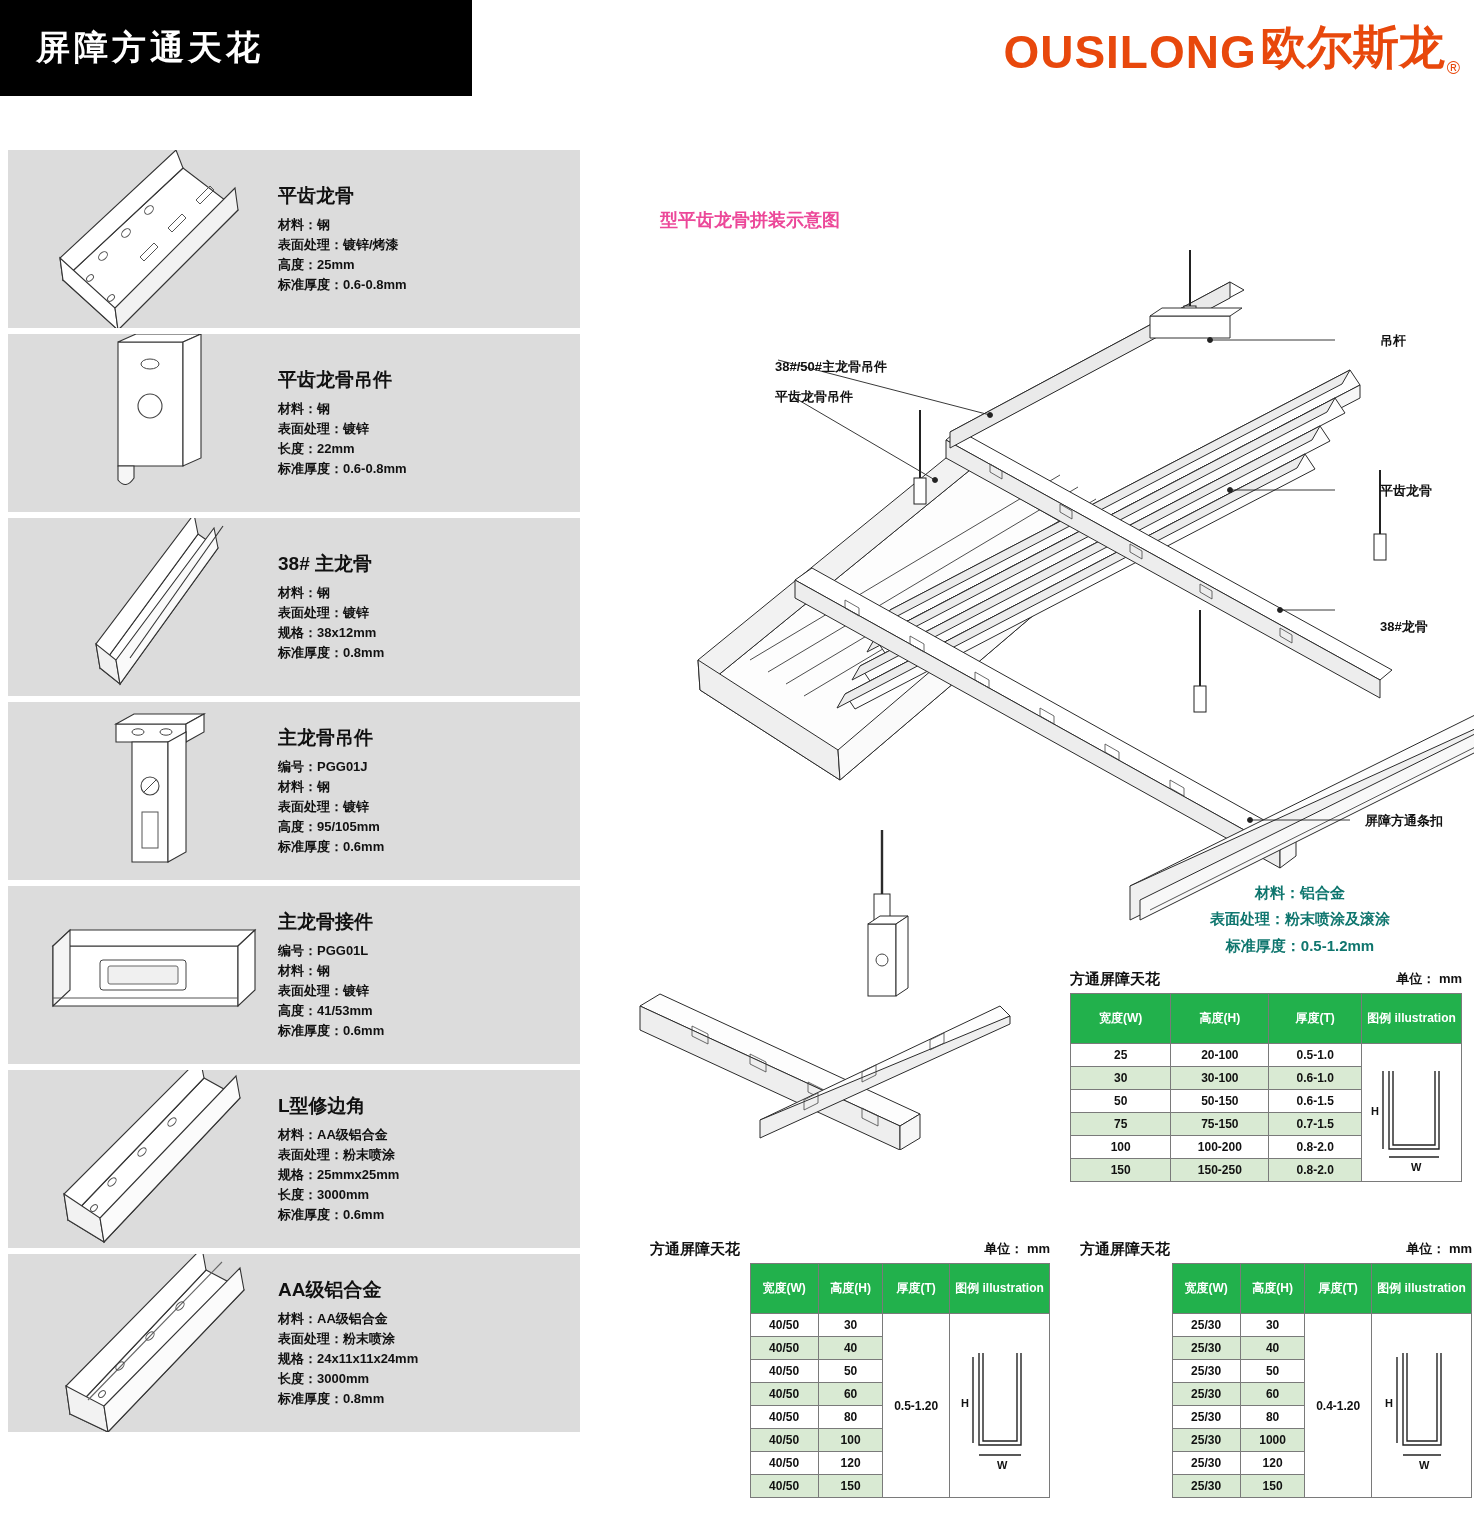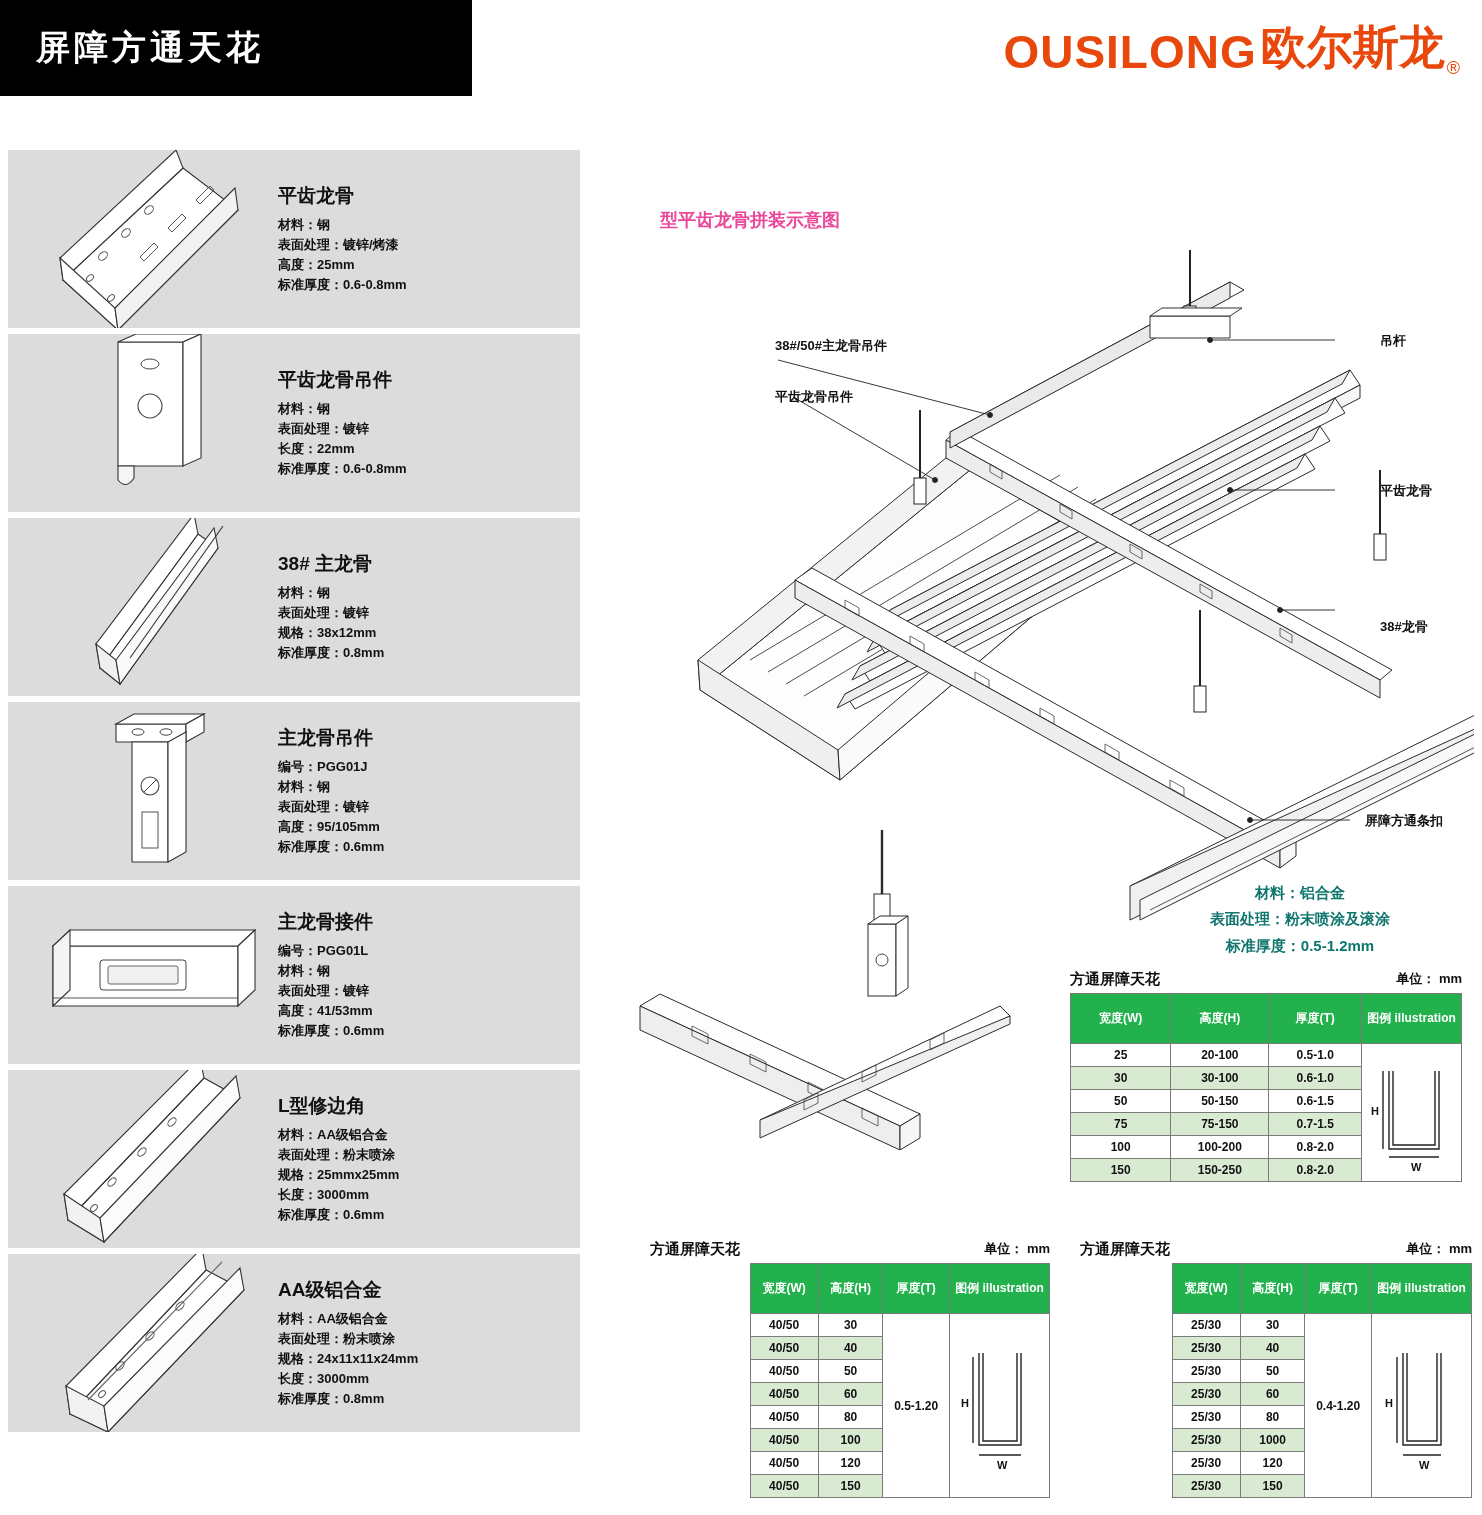--- a/index.html
+++ b/index.html
@@ -427,21 +427,21 @@
         <circle cx="400" cy="195" r="2.5" fill="#222"></circle>
         <line x1="205" y1="178" x2="345" y2="260"></line>
         <circle cx="345" cy="260" r="2.5" fill="#222"></circle>
         <line x1="760" y1="600" x2="660" y2="600"></line>
         <circle cx="660" cy="600" r="2.5" fill="#222"></circle>
       </g>
     </g>
   </svg>
 
   <div class="callout" style="left:790px; top:182px;">吊杆</div>
-  <div class="callout" style="left:185px; top:187px;">38#/50#主龙骨吊件</div>
+  <div class="callout" style="left:185px; top:208px;">38#/50#主龙骨吊件</div>
   <div class="callout" style="left:185px; top:238px;">平齿龙骨吊件</div>
   <div class="callout" style="left:790px; top:332px;">平齿龙骨</div>
   <div class="callout" style="left:790px; top:468px;">38#龙骨</div>
   <div class="callout" style="left:775px; top:662px;">屏障方通条扣</div>
 
   <div class="panel-note" style="left:620px; top:690px; right:auto;">
     <div>材料：铝合金</div>
     <div>表面处理：粉末喷涂及滚涂</div>
     <div>标准厚度：0.5-1.2mm</div>
   </div>

